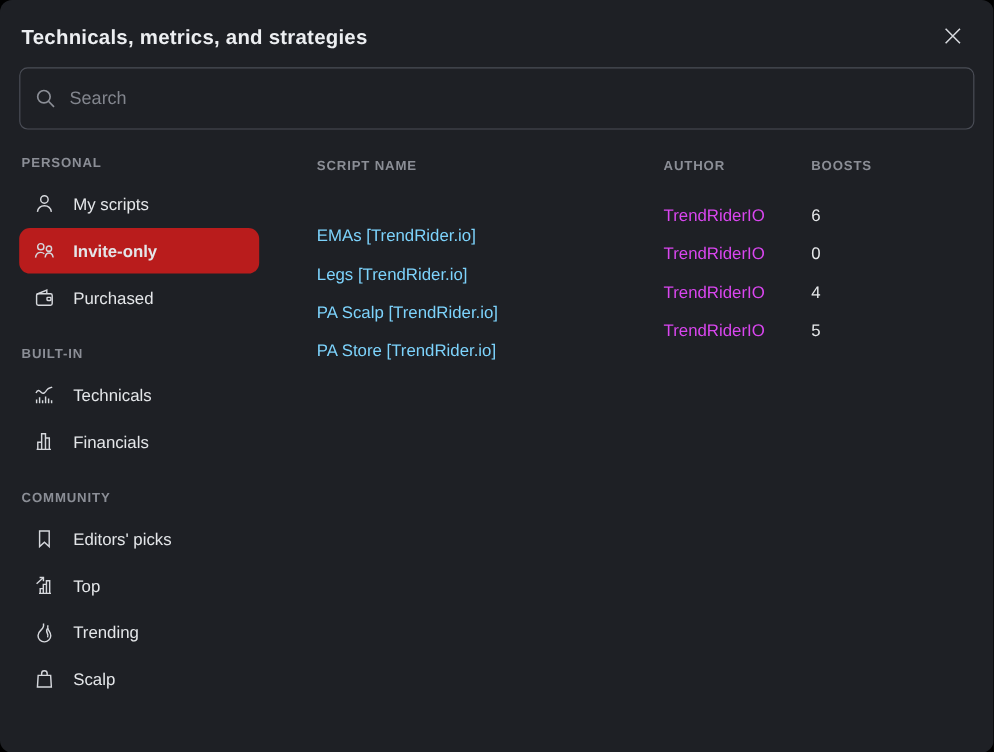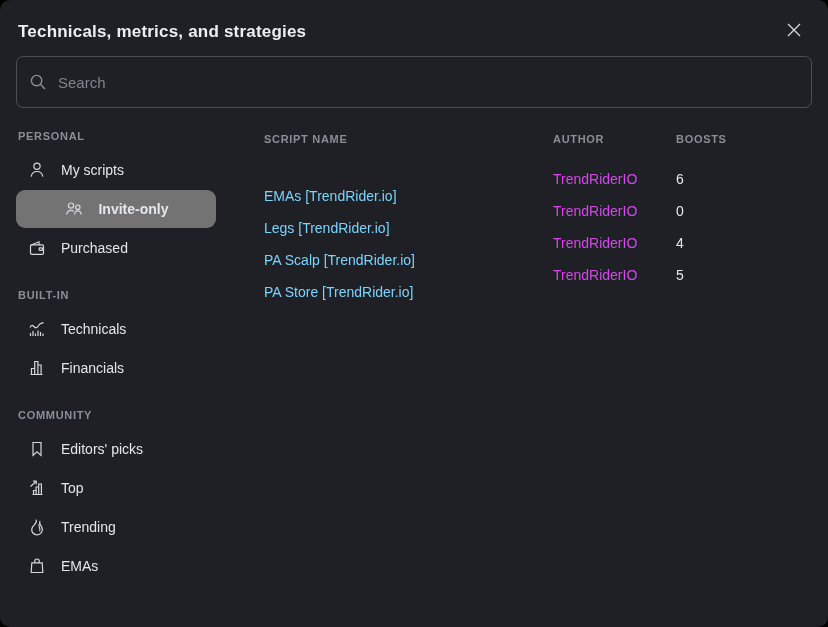--- a/index.html
+++ b/index.html
@@ -38,21 +38,21 @@
   .section-label, .th{
     font-size:11px;color:#8b8e96;letter-spacing:.7px;font-weight:700;
   }
   .section-label{padding:6px 0 8px 2px;}
   .section-label.gap{margin-top:16px;}
   .nav-item{
     height:38px;margin:1px 0;display:flex;align-items:center;gap:13px;
     padding:0 10px;border-radius:9px;cursor:pointer;color:#e4e6e9;font-size:14px;
   }
   .nav-item svg{stroke:#d5d7dc;flex:0 0 auto;}
-  .nav-item.selected{background:#737373;font-weight:700;justify-content:center;}
+  .nav-item.selected{background:#b91c1c;font-weight:700;}
   .main{margin-left:48px;flex:1;min-width:0;}
   .trow{
     display:grid;grid-template-columns:289px 123px 1fr;align-items:center;
   }
   .thead-row{height:30px;}
   .trow.data{height:32px;font-size:14px;color:#e6e8ea;}
   .script-name{color:#7dd3fc;margin-top:34px;}
   .author-link{color:#d946ef;text-decoration:none;cursor:pointer;font-size:14px;}
   .boosts{color:#e6e8ea;}
 </style>
@@ -152,21 +152,21 @@
           <path d="M13.8 7.5c-1.1 1.2-1.2 2.6-.4 4.1.7 1.3.9 2.4.2 3.6"></path>
         </svg>
         <span>Trending</span>
       </div>
 
       <div class="nav-item">
         <svg width="22" height="22" viewBox="0 0 22 22" fill="none" stroke-width="1.2">
           <path d="M5.8 7.8h10.4l.6 9.7H5.2z"></path>
           <path d="M8.7 7.8V6.3a2.3 2.3 0 0 1 4.6 0v1.5"></path>
         </svg>
-        <span>EMAs</span>
+        <span>Scalp</span>
       </div>
 
     </nav>
 
     <div class="main">
 
       <div class="trow thead-row">
         <span class="th">SCRIPT NAME</span>
         <span class="th">AUTHOR</span>
         <span class="th">BOOSTS</span>

